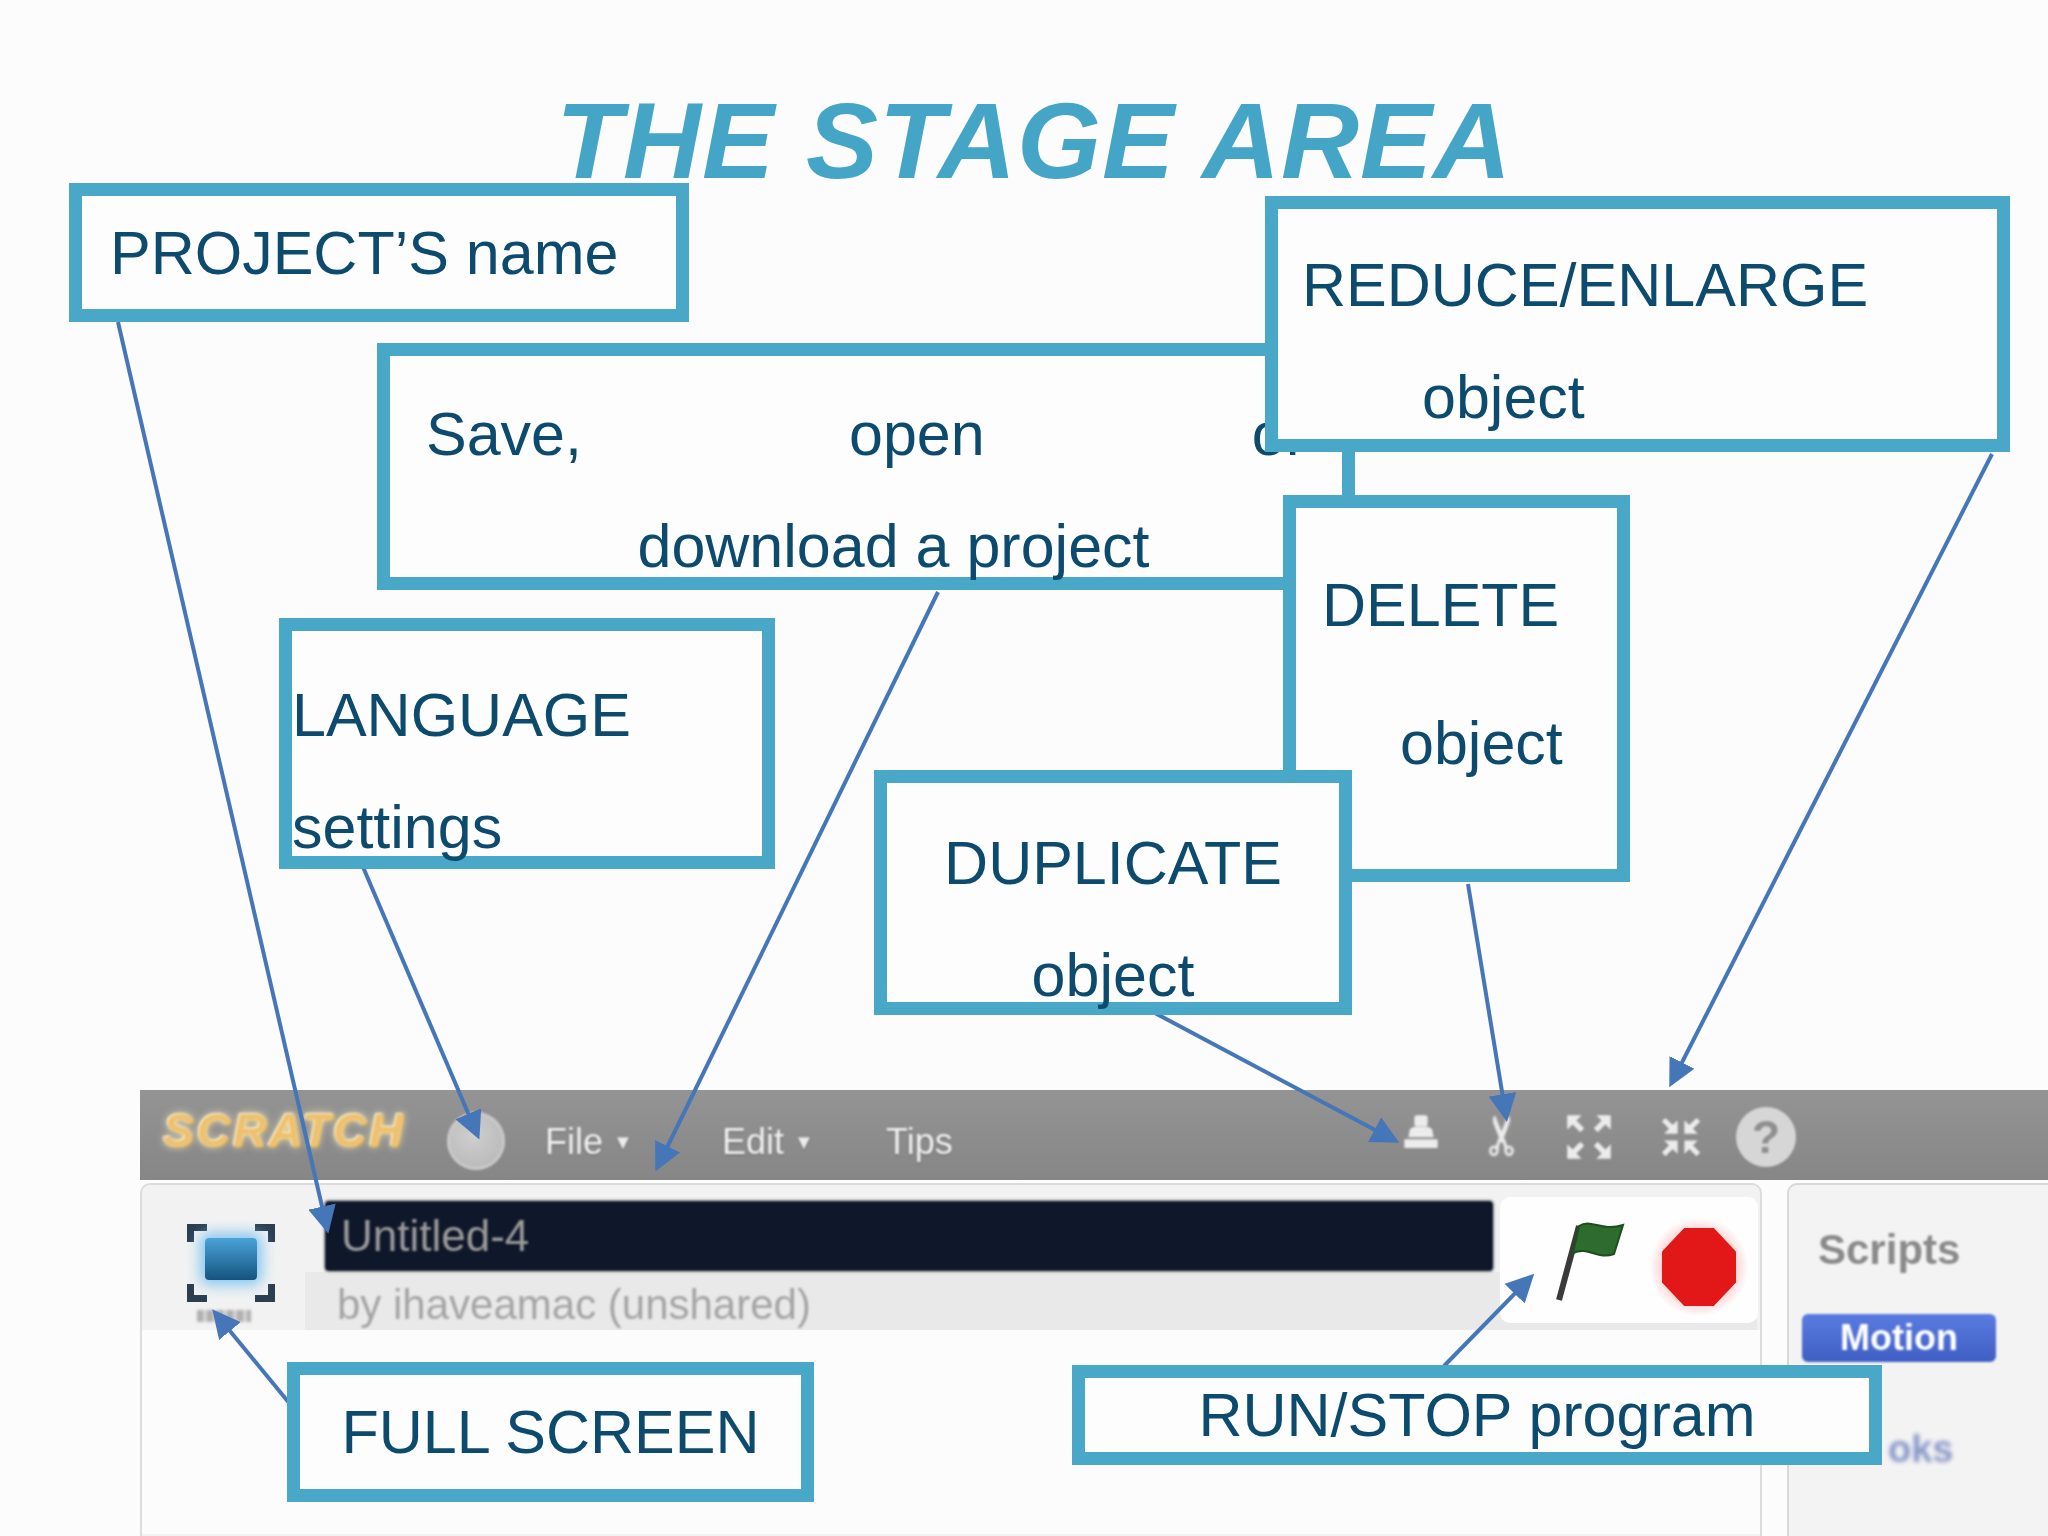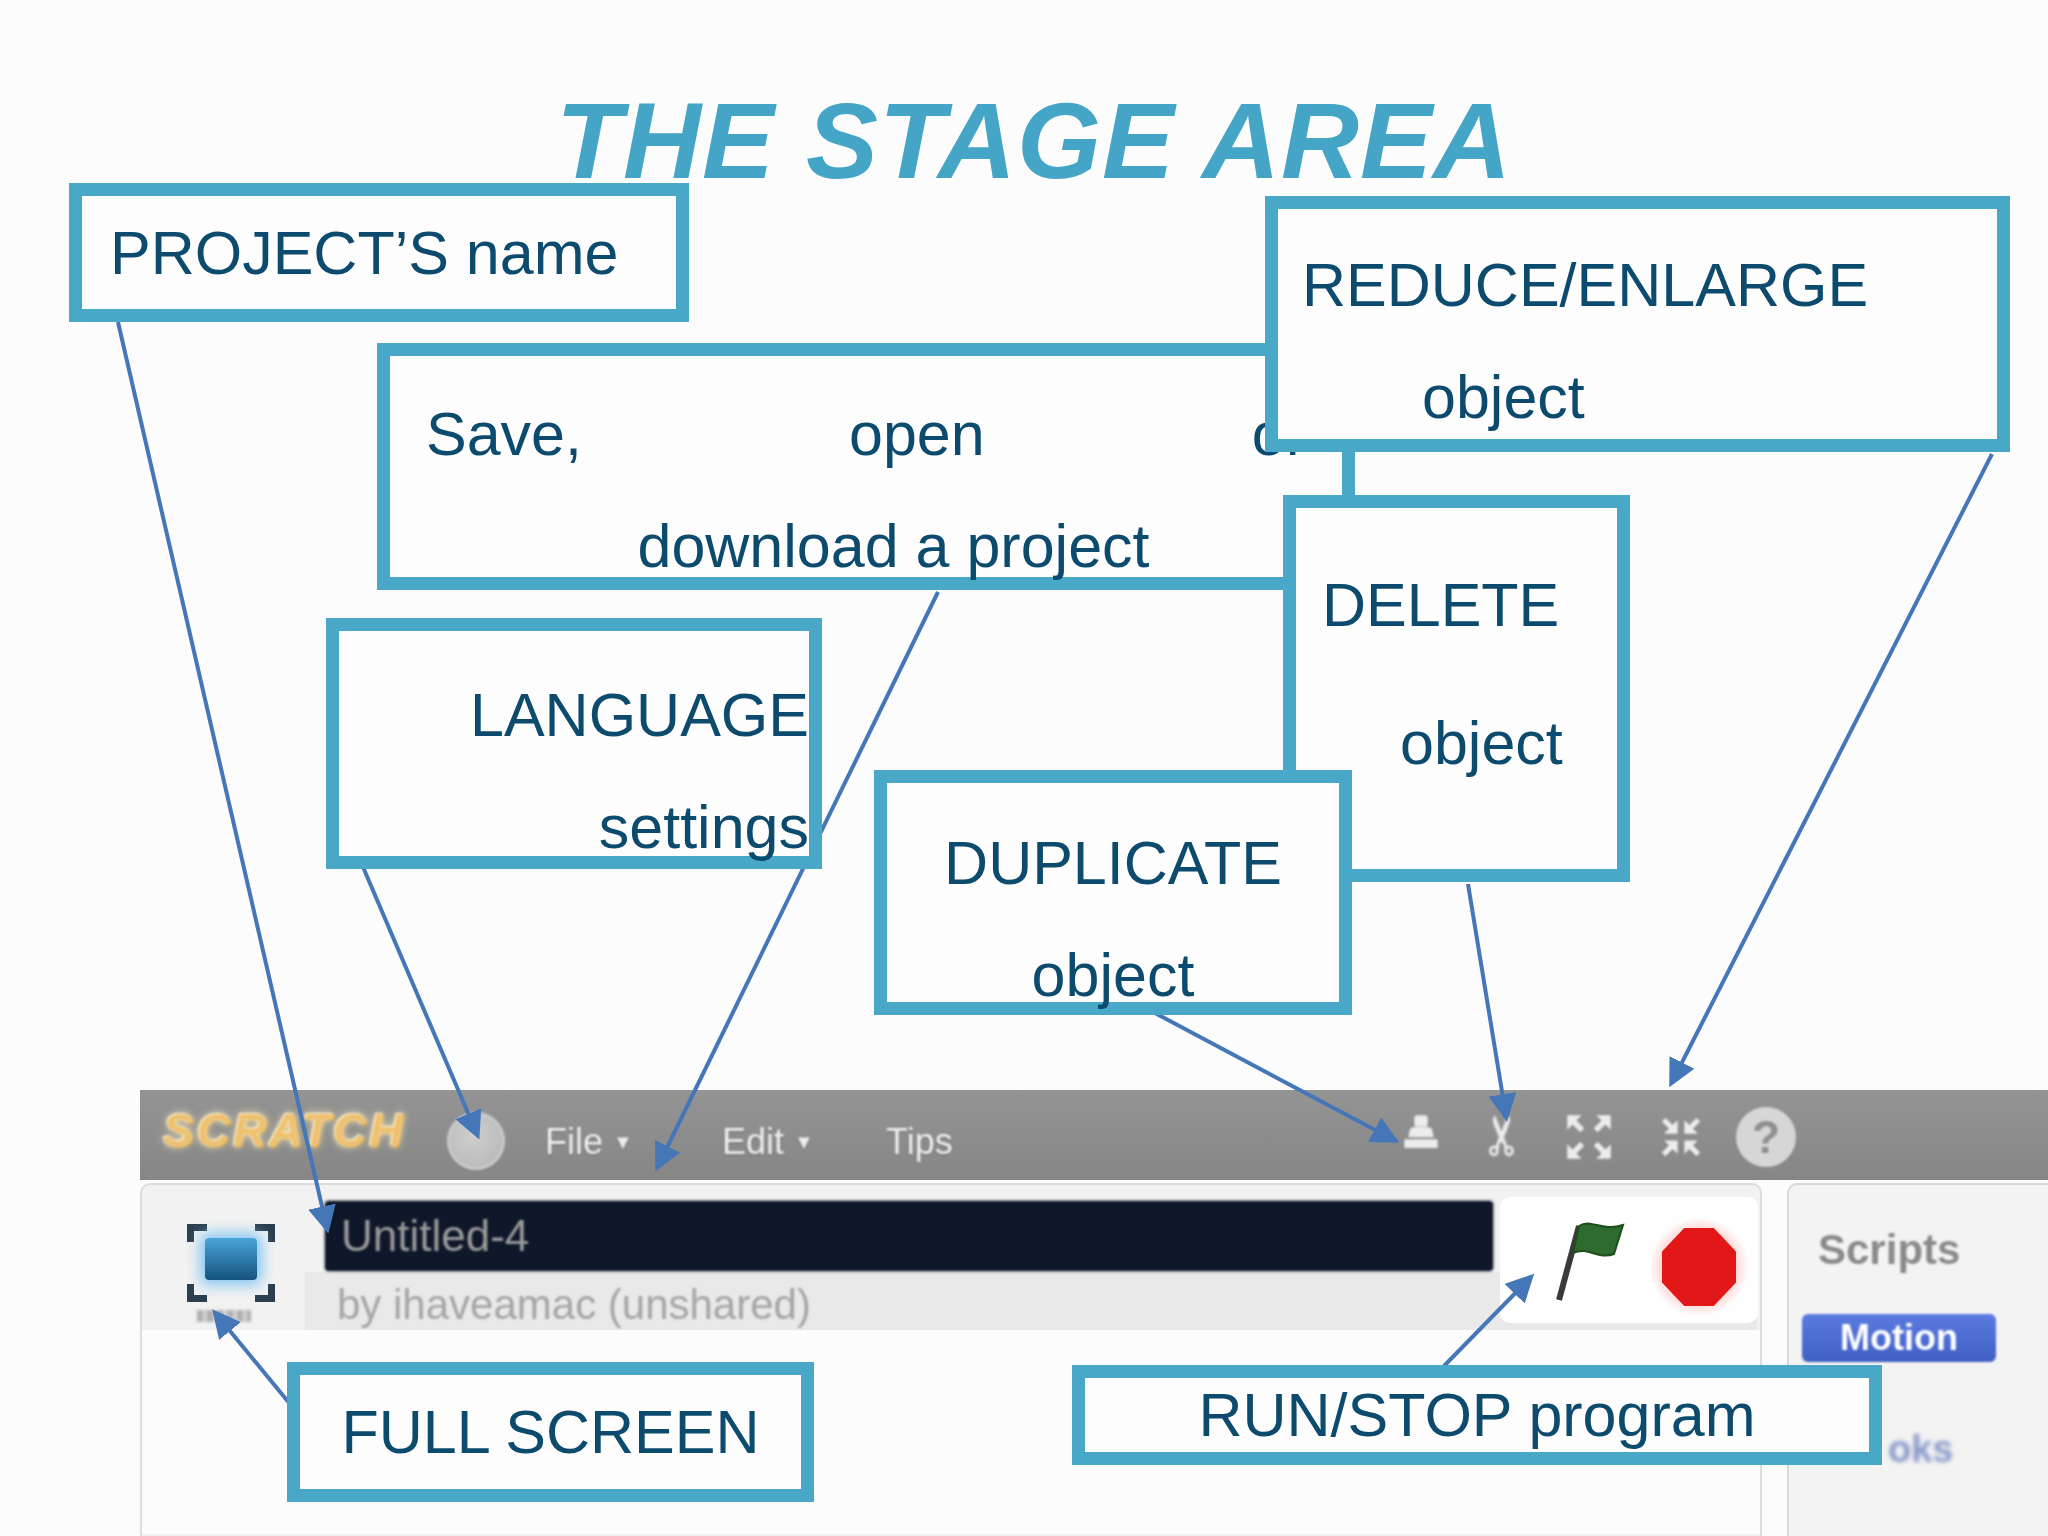--- a/index.html
+++ b/index.html
@@ -42,21 +42,21 @@
     line-height:112px;
     z-index:4;
   }
   .callout .ln{display:block;}
 
   .c-project{ left:69px; top:183px; width:620px; height:139px;
               display:flex; align-items:center; padding-left:28px;}
   .c-save{ left:377px; top:343px; width:978px; height:247px; padding:22px 36px 0 36px;}
   .c-save .just{display:flex; justify-content:space-between;}
   .c-save .ln2{text-align:center; padding-left:55px;}
-  .c-language{ left:279px; top:618px; width:496px; height:251px; text-align:right; padding-top:28px;margin-left:47px;}
+  .c-language{ left:279px; top:618px; width:496px; height:251px; text-align:left; padding-top:28px;}
   .c-reduce{ left:1265px; top:196px; width:745px; height:256px; padding:20px 0 0 24px;}
   .c-reduce .ln2{padding-left:120px;}
   .c-delete{ left:1283px; top:495px; width:347px; height:387px; padding:28px 0 0 26px; line-height:138px;}
   .c-delete .ln2{padding-left:78px;}
   .c-duplicate{ left:874px; top:770px; width:478px; height:245px; text-align:center; padding-top:24px;}
   .c-fullscreen{ left:287px; top:1362px; width:527px; height:140px;
                  display:flex; align-items:center; justify-content:center;}
   .c-runstop{ left:1072px; top:1365px; width:810px; height:100px;
               display:flex; align-items:center; justify-content:center;}
 

